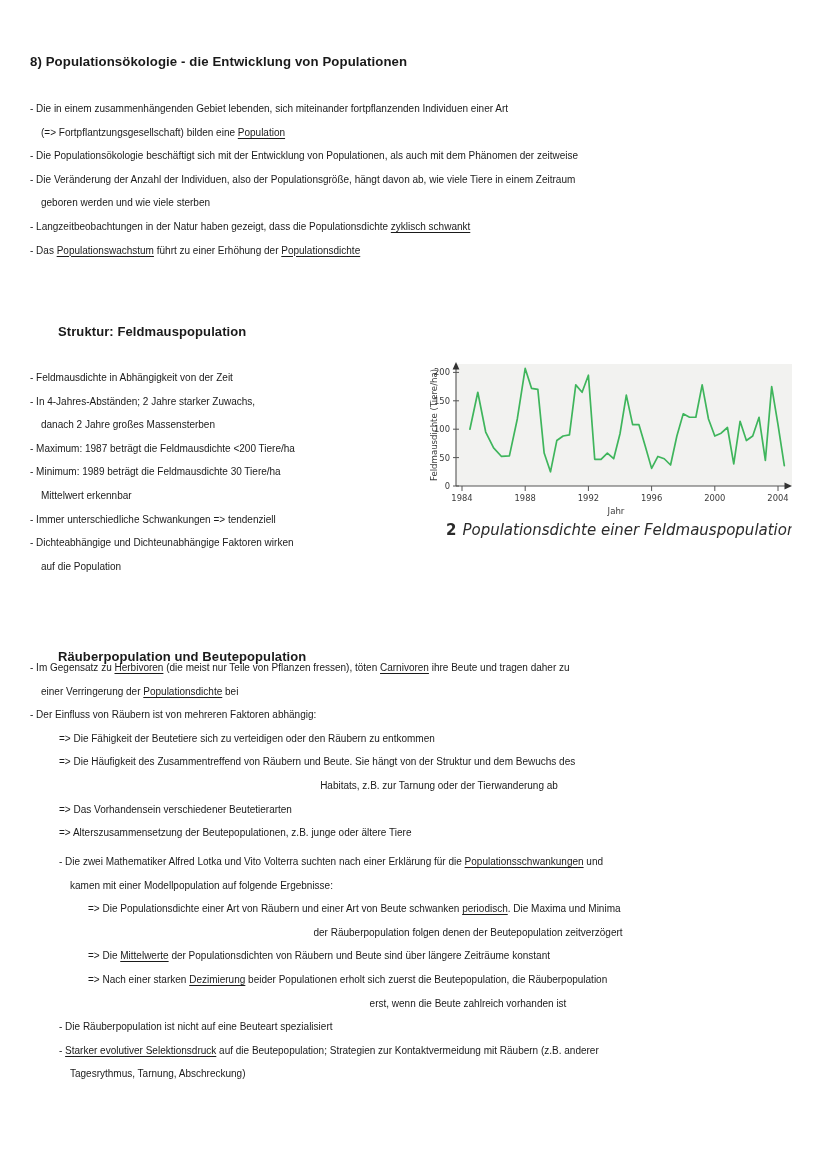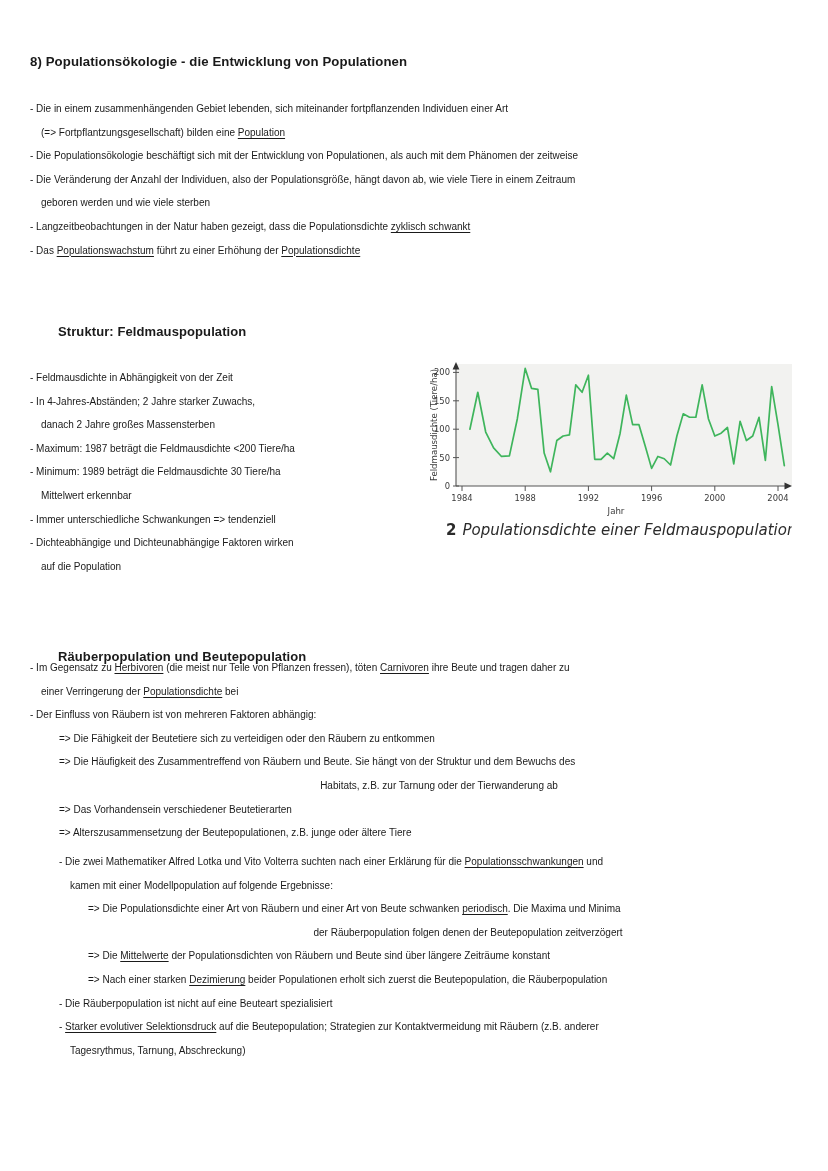--- a/index.html
+++ b/index.html
@@ -197,18 +197,19 @@
     <span class="ln i2">=&gt; Alterszusammensetzung der Beutepopulationen, z.B. junge oder ältere Tiere</span>
   </div>
 
   <div class="block" id="blk-lotka">
     <span class="ln"><span>- Die zwei Mathematiker Alfred Lotka und Vito Volterra suchten nach einer Erklärung für die </span><span class="u">Populationsschwankungen</span><span> und</span></span>
     <span class="ln i1">kamen mit einer Modellpopulation auf folgende Ergebnisse:</span>
     <span class="ln i2"><span>=&gt; Die Populationsdichte einer Art von Räubern und einer Art von Beute schwanken </span><span class="u">periodisch</span><span>. Die Maxima und Minima</span></span>
     <span class="ln i3">der Räuberpopulation folgen denen der Beutepopulation zeitverzögert</span>
     <span class="ln i2"><span>=&gt; Die </span><span class="u">Mittelwerte</span><span> der Populationsdichten von Räubern und Beute sind über längere Zeiträume konstant</span></span>
     <span class="ln i2"><span>=&gt; Nach einer starken </span><span class="u">Dezimierung</span><span> beider Populationen erholt sich zuerst die Beutepopulation, die Räuberpopulation</span></span>
+    <span class="ln i3">erst, wenn die Beute zahlreich vorhanden ist</span>
     <span class="ln">- Die Räuberpopulation ist nicht auf eine Beuteart spezialisiert</span>
     <span class="ln"><span>- </span><span class="u">Starker evolutiver Selektionsdruck</span><span> auf die Beutepopulation; Strategien zur Kontaktvermeidung mit Räubern (z.B. anderer</span></span>
     <span class="ln i1">Tagesrythmus, Tarnung, Abschreckung)</span>
   </div>
 
 </div>
 
 </body></html>

